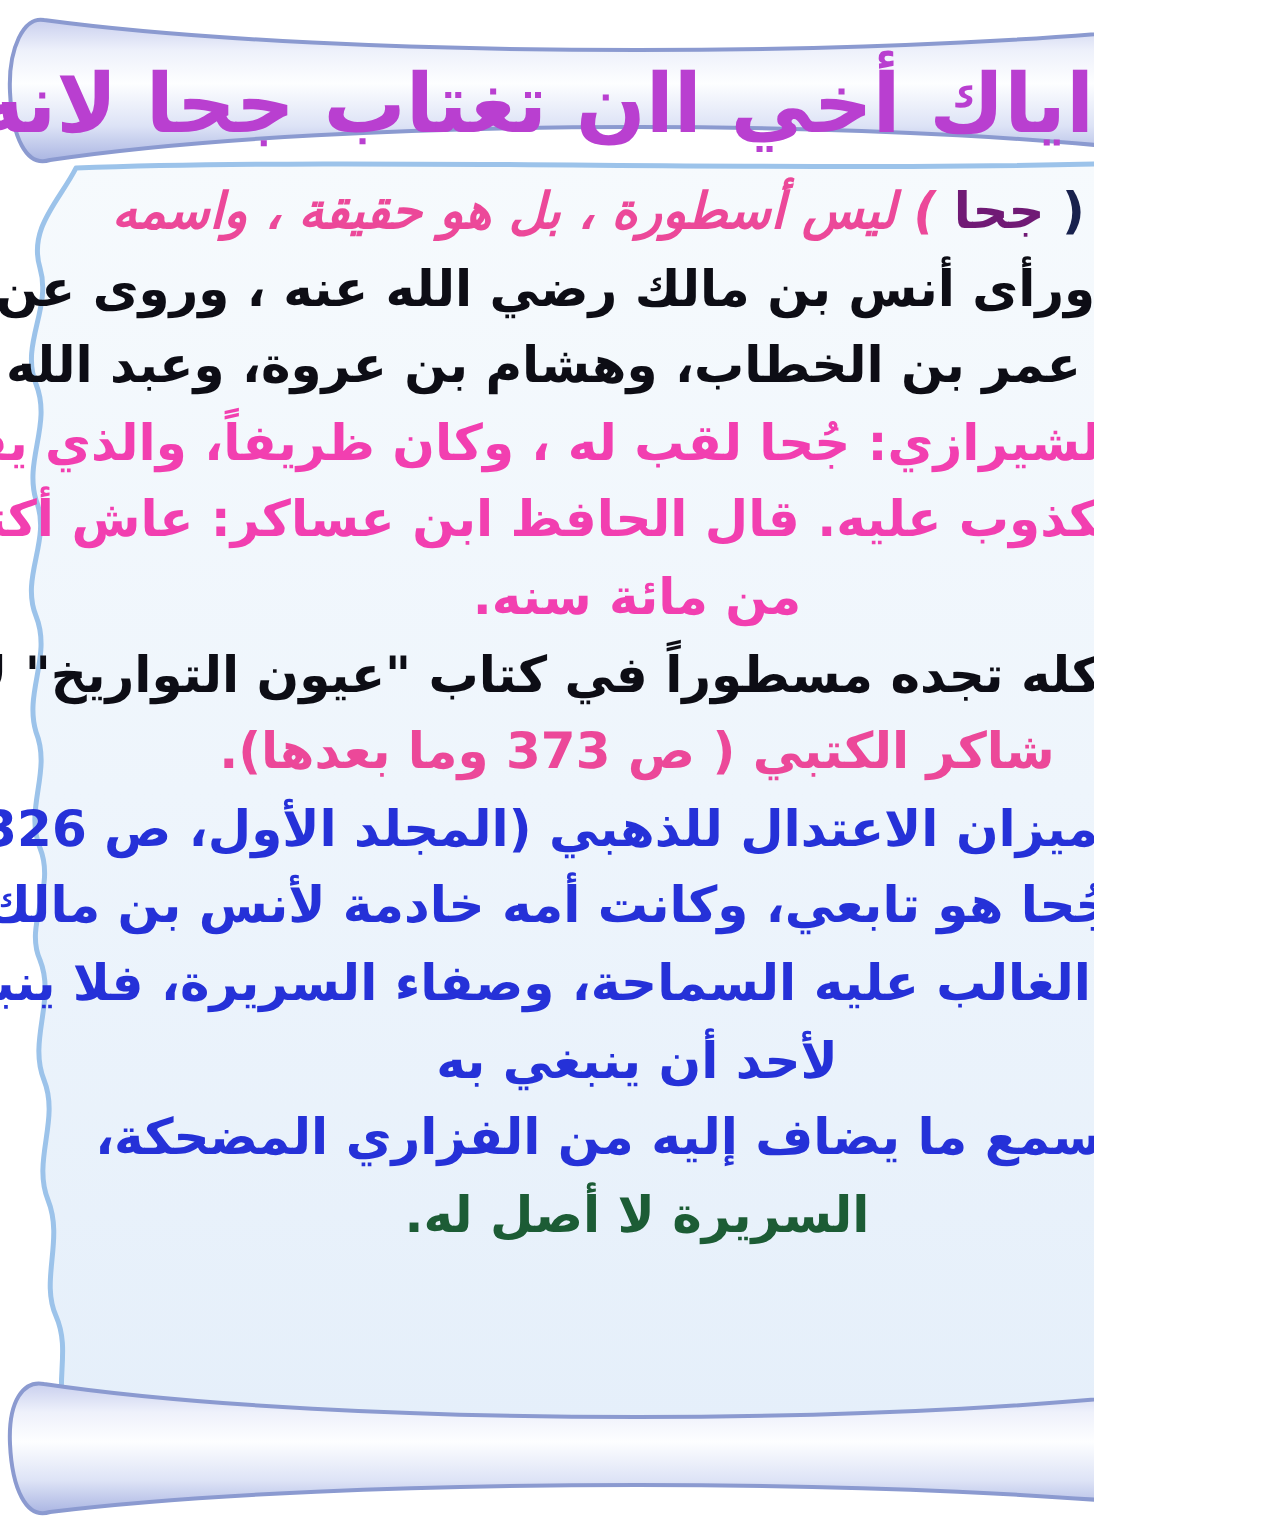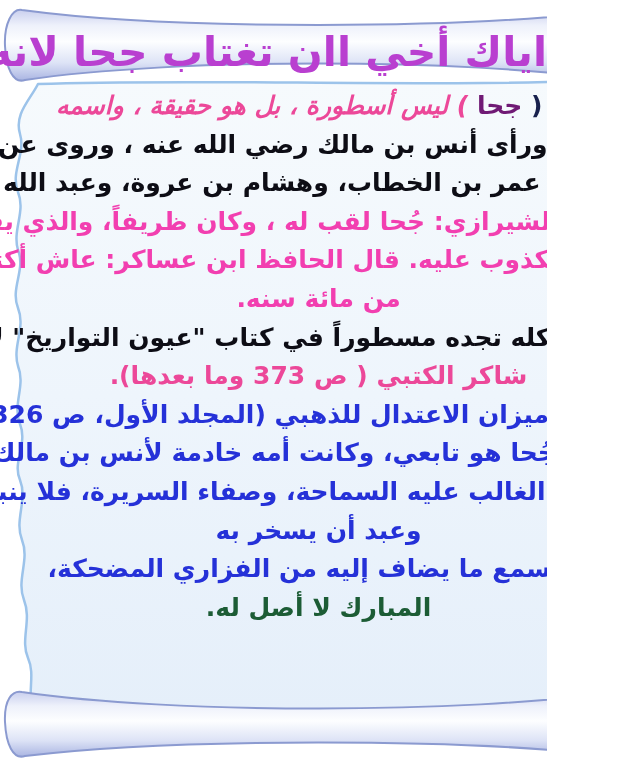--- a/index.html
+++ b/index.html
@@ -92,18 +92,18 @@
     <div class="line" style="color: rgb(13, 13, 21);">أدرك ورأى أنس بن مالك رضي الله عنه ، وروى عن أسلم</div>
     <div class="line" style="color: rgb(13, 13, 21);">مولى عمر بن الخطاب، وهشام بن عروة، وعبد الله بن</div>
     <div class="line" style="color: rgb(242, 63, 176);">قال الشيرازي: جُحا لقب له ، وكان ظريفاً، والذي يقال</div>
     <div class="line" style="color: rgb(242, 63, 176);">فيه مكذوب عليه. قال الحافظ ابن عساكر: عاش أكثر</div>
     <div class="line" style="color: rgb(242, 63, 176);">من مائة سنه.</div>
     <div class="line" style="color: rgb(13, 13, 21);">وهذا كله تجده مسطوراً في كتاب "عيون التواريخ" لابن</div>
     <div class="line" style="color: #ec4899;">شاكر الكتبي ( ص 373 وما بعدها).</div>
     <div class="line" style="color: rgb(37, 49, 216);">وفي ميزان الاعتدال للذهبي (المجلد الأول، ص 326) ما</div>
     <div class="line" style="color: rgb(37, 49, 216);">نصه:جُحا هو تابعي، وكانت أمه خادمة لأنس بن مالك،</div>
     <div class="line" style="color: rgb(37, 49, 216);">وكان الغالب عليه السماحة، وصفاء السريرة، فلا ينبغي</div>
-    <div class="line" style="color: rgb(37, 49, 216);">وعبد أن يسخر به</div>
+    <div class="line" style="color: rgb(37, 49, 216);">لأحد أن ينبغي به</div>
     <div class="line" style="color: rgb(37, 49, 216);">إذا سمع ما يضاف إليه من الفزاري المضحكة،</div>
-    <div class="line" style="color: rgb(28, 92, 53);">المبارك لا أصل له.</div>
+    <div class="line" style="color: rgb(28, 92, 53);">السريرة لا أصل له.</div>
   </div>
 
 </div>
 
 </body></html>

